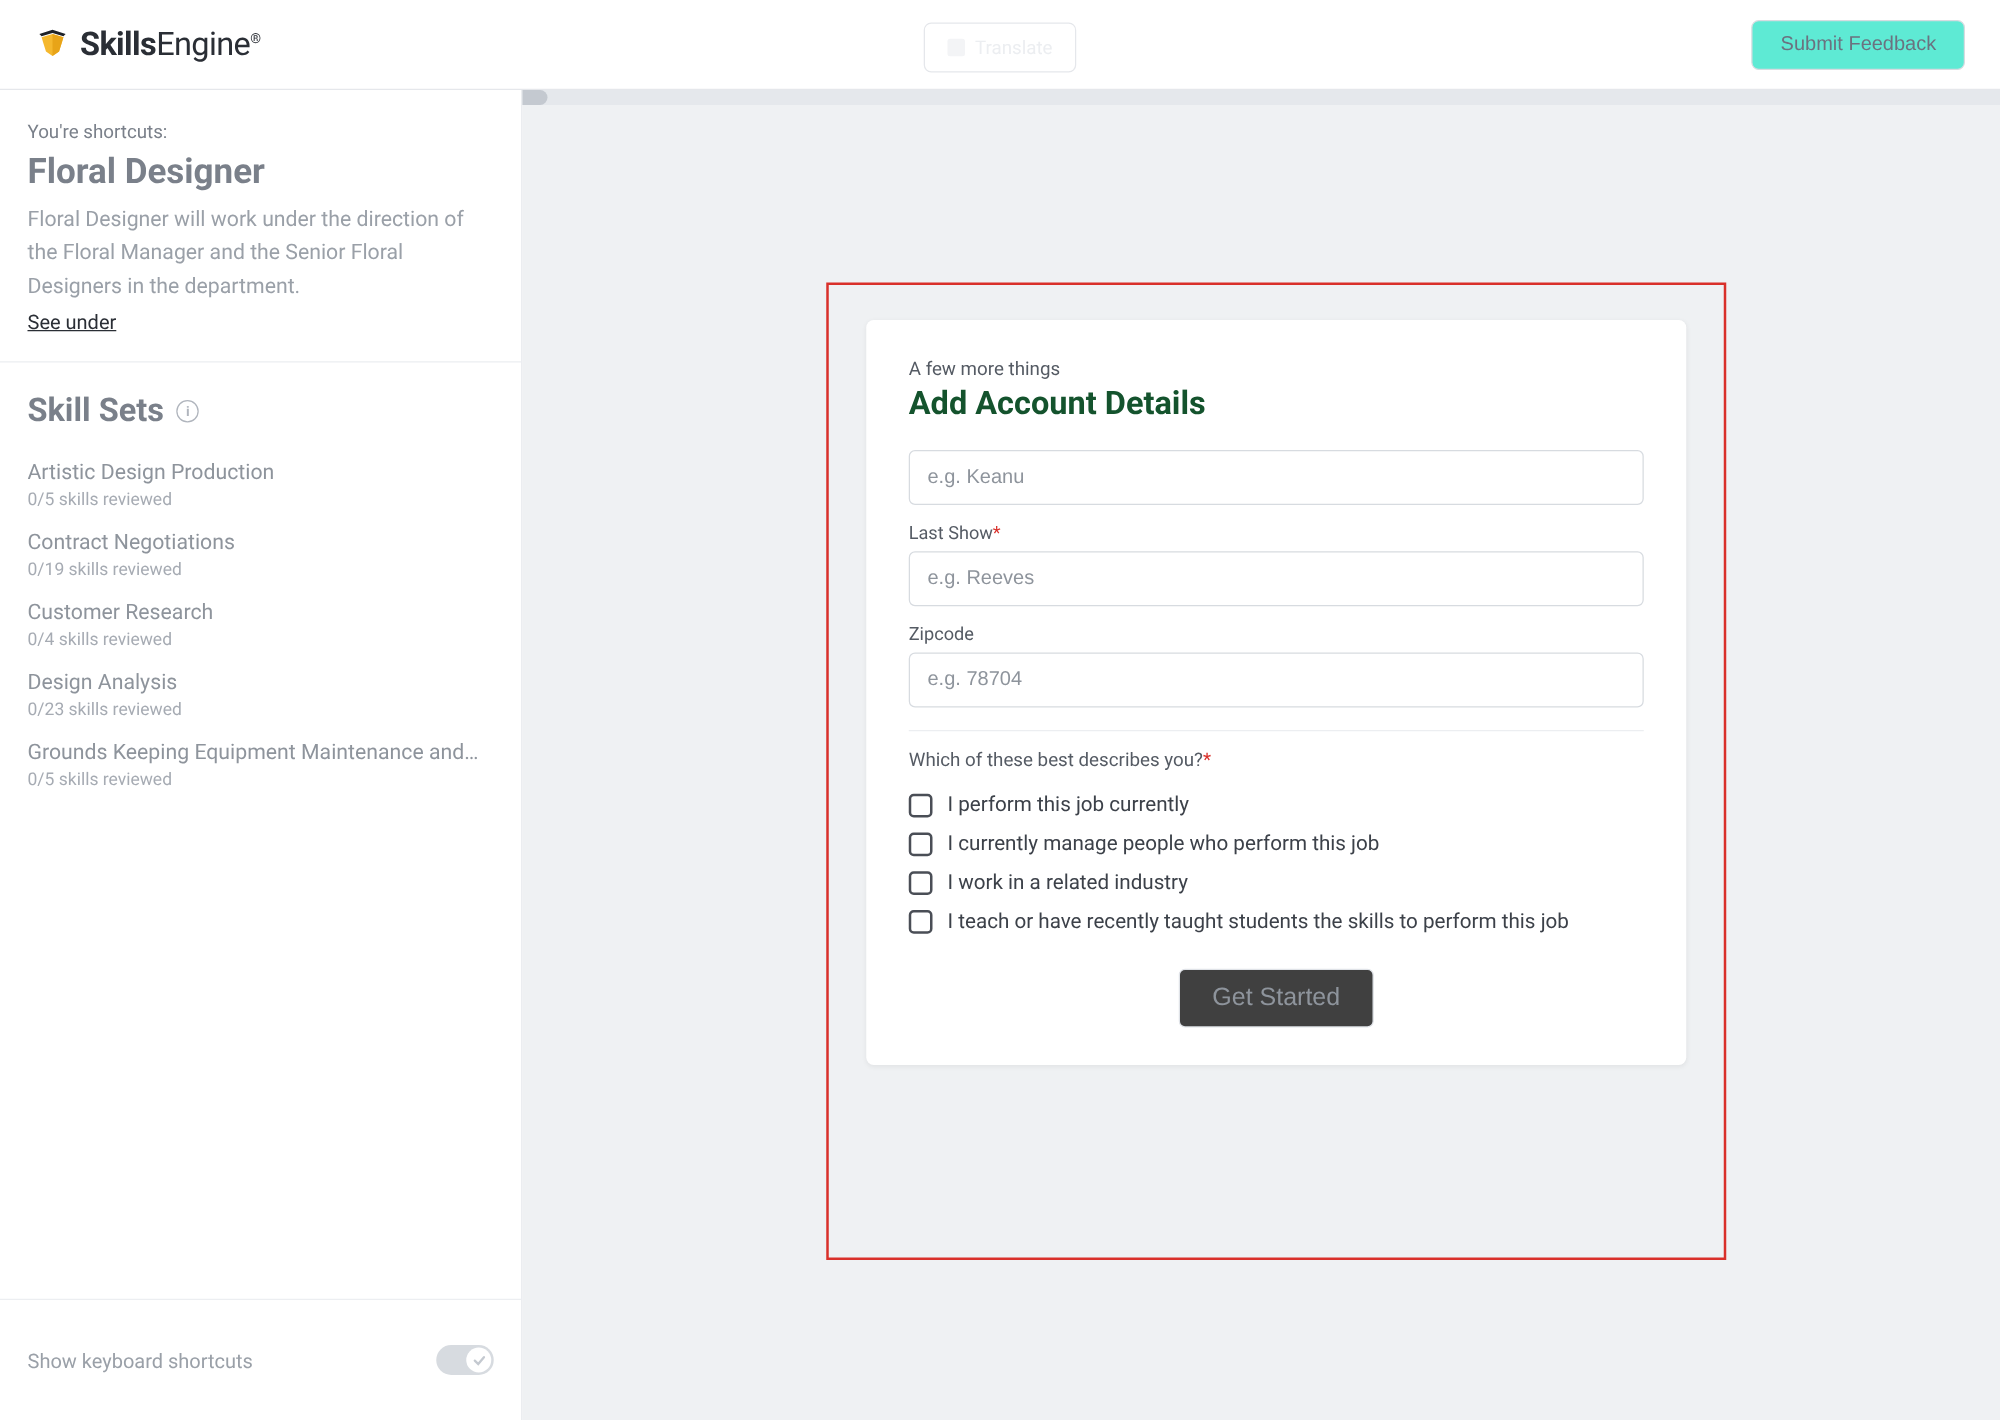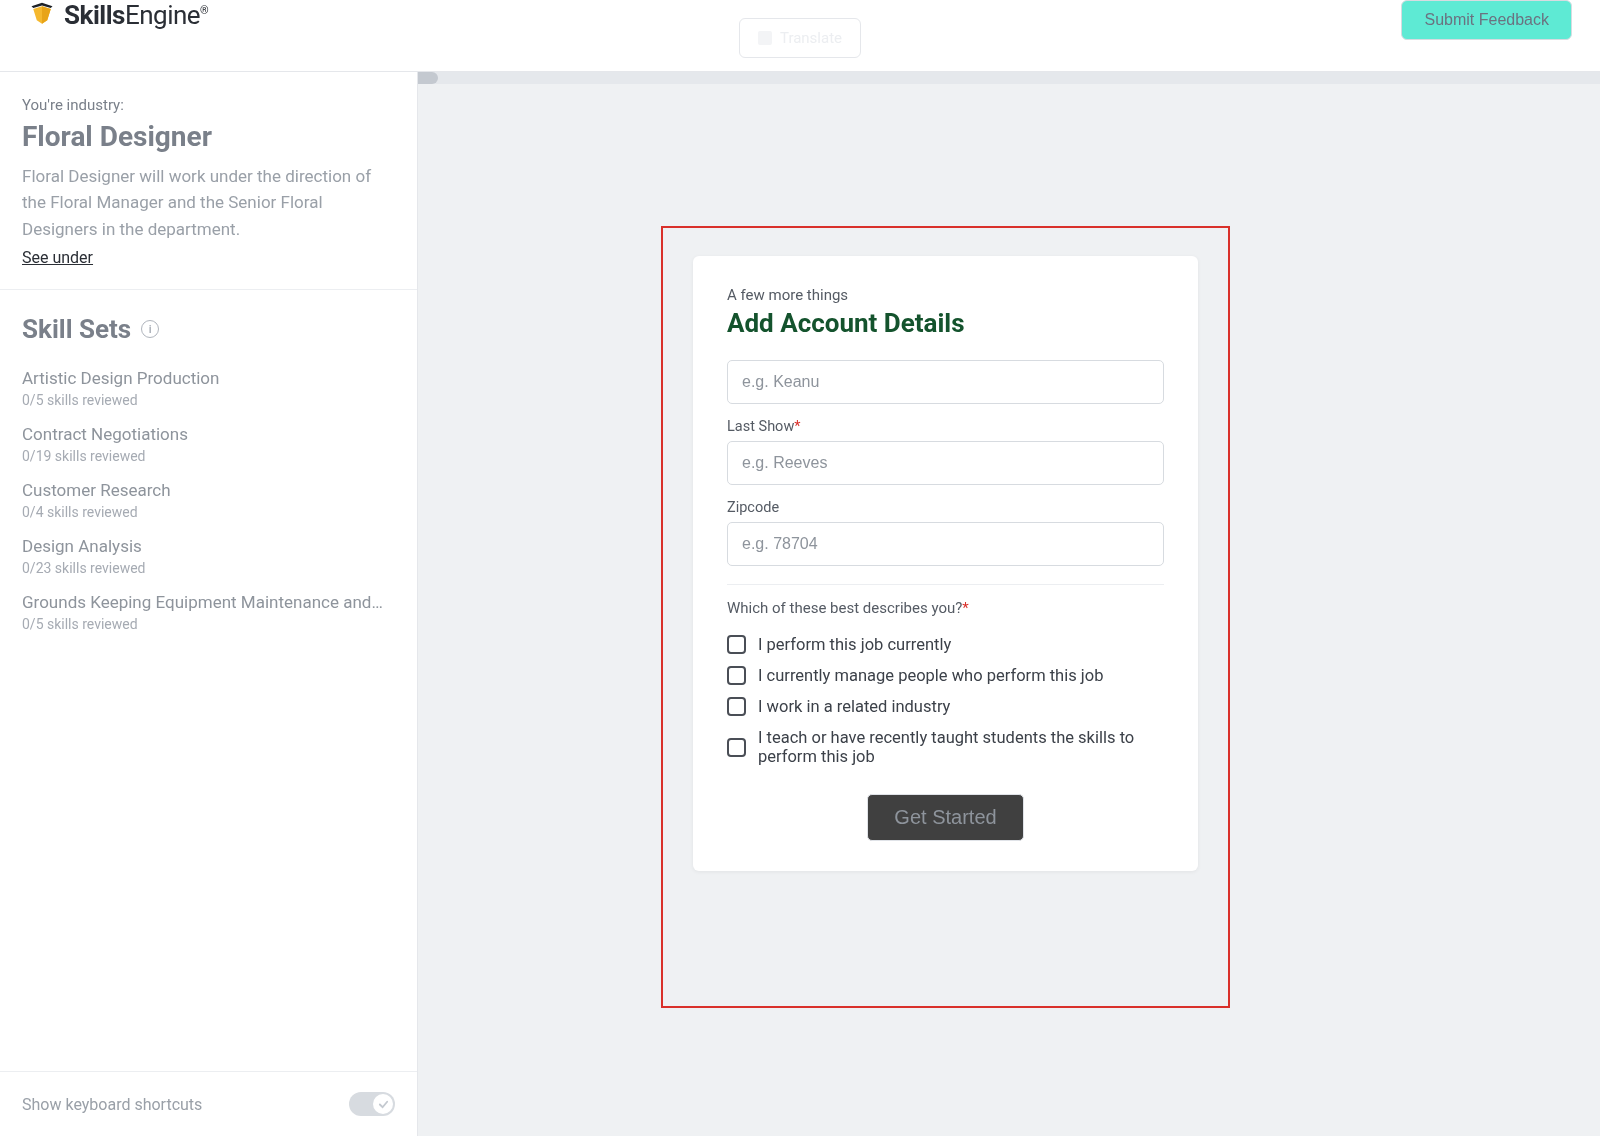--- a/index.html
+++ b/index.html
@@ -10,21 +10,21 @@
     width: 1600px;
     height: 1136px;
     overflow: hidden;
     position: relative;
   }
   
   .header {
     height: 72px;
     border-bottom: 1px solid #e5e7eb;
     display: flex;
-    align-items: flex-start;
+    align-items: center;
     padding: 0 28px;
     position: relative;
   }
   .logo {
     display: flex;
     align-items: center;
     gap: 8px;
   }
   .logo-text {
     font-size: 26px;
@@ -138,21 +138,21 @@
     text-overflow: ellipsis;
   }
   .skill-meta {
     font-size: 14px;
     color: #a6abb3;
     margin-top: 4px;
   }
   .sidebar-footer {
     margin-top: auto;
     border-top: 1px solid #eceef1;
-    padding: 20px 22px;
+    padding: 36px 22px;
     display: flex;
     align-items: center;
     justify-content: space-between;
   }
   .kb-label {
     font-size: 16px;
     color: #9aa0a8;
   }
   .toggle {
     width: 46px;
@@ -195,21 +195,21 @@
     width: 20px;
     background: #c4c9d0;
     border-top-right-radius: 6px;
     border-bottom-right-radius: 6px;
   }
   
   .modal-highlight {
     position: absolute;
     top: 154px;
     left: 243px;
-    width: 569px;
+    width: 720px;
     height: 782px;
     border: 2.5px solid #d9302a;
   }
   .modal {
     position: absolute;
     top: 28px;
     left: 30px;
     right: 30px;
     background: #fff;
     border-radius: 6px;
@@ -311,21 +311,21 @@
     <div class="ghost-btn">
       <span class="dot"></span>
       <span style="color:#eceef1">Translate</span>
     </div>
   </div>
   <button class="submit-feedback">Submit Feedback</button>
 </div>
 
 <div class="sidebar dim">
   <div class="sidebar-section">
-    <div class="review-label">You're industry:</div>
+    <div class="review-label">You're shortcuts:</div>
     <div class="review-title">Floral Designer</div>
     <div class="review-desc">Floral Designer will work under the direction of the Floral Manager and the Senior Floral Designers in the department.</div>
     <a class="see-more">See under</a>
   </div>
 
   <div class="skillsets-head">
     <span>Skill Sets</span>
     <span class="info-icon">i</span>
   </div>
 

